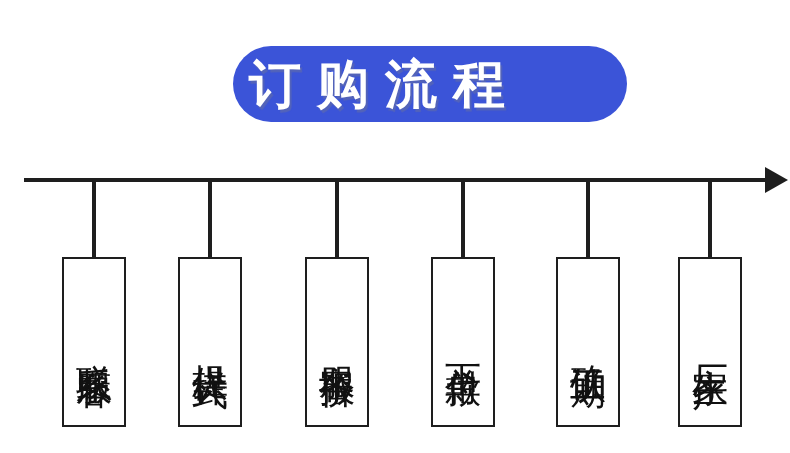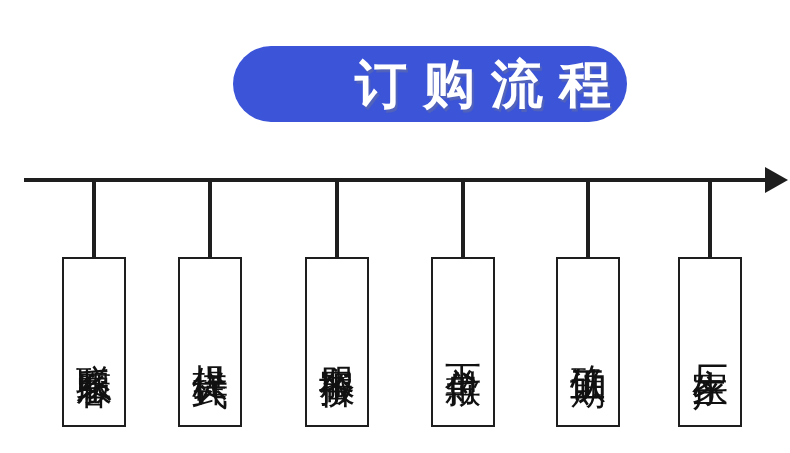--- a/index.html
+++ b/index.html
@@ -20,21 +20,21 @@
   .title-pill {
     position: absolute;
     left: 233px;
     top: 46px;
     width: 394px;
     height: 76px;
     background: #3b54d8;
     border-radius: 38px;
     display: flex;
     align-items: center;
-    justify-content: flex-end;
+    justify-content: flex-start;
   }
   .title-text {
     color: #ffffff;
     font-size: 52px;
     font-weight: bold;
     letter-spacing: 16px;
     text-indent: 16px;
     line-height: 1;
     text-shadow: 2px 3px 1px rgba(130,130,130,0.35);
     white-space: nowrap;

